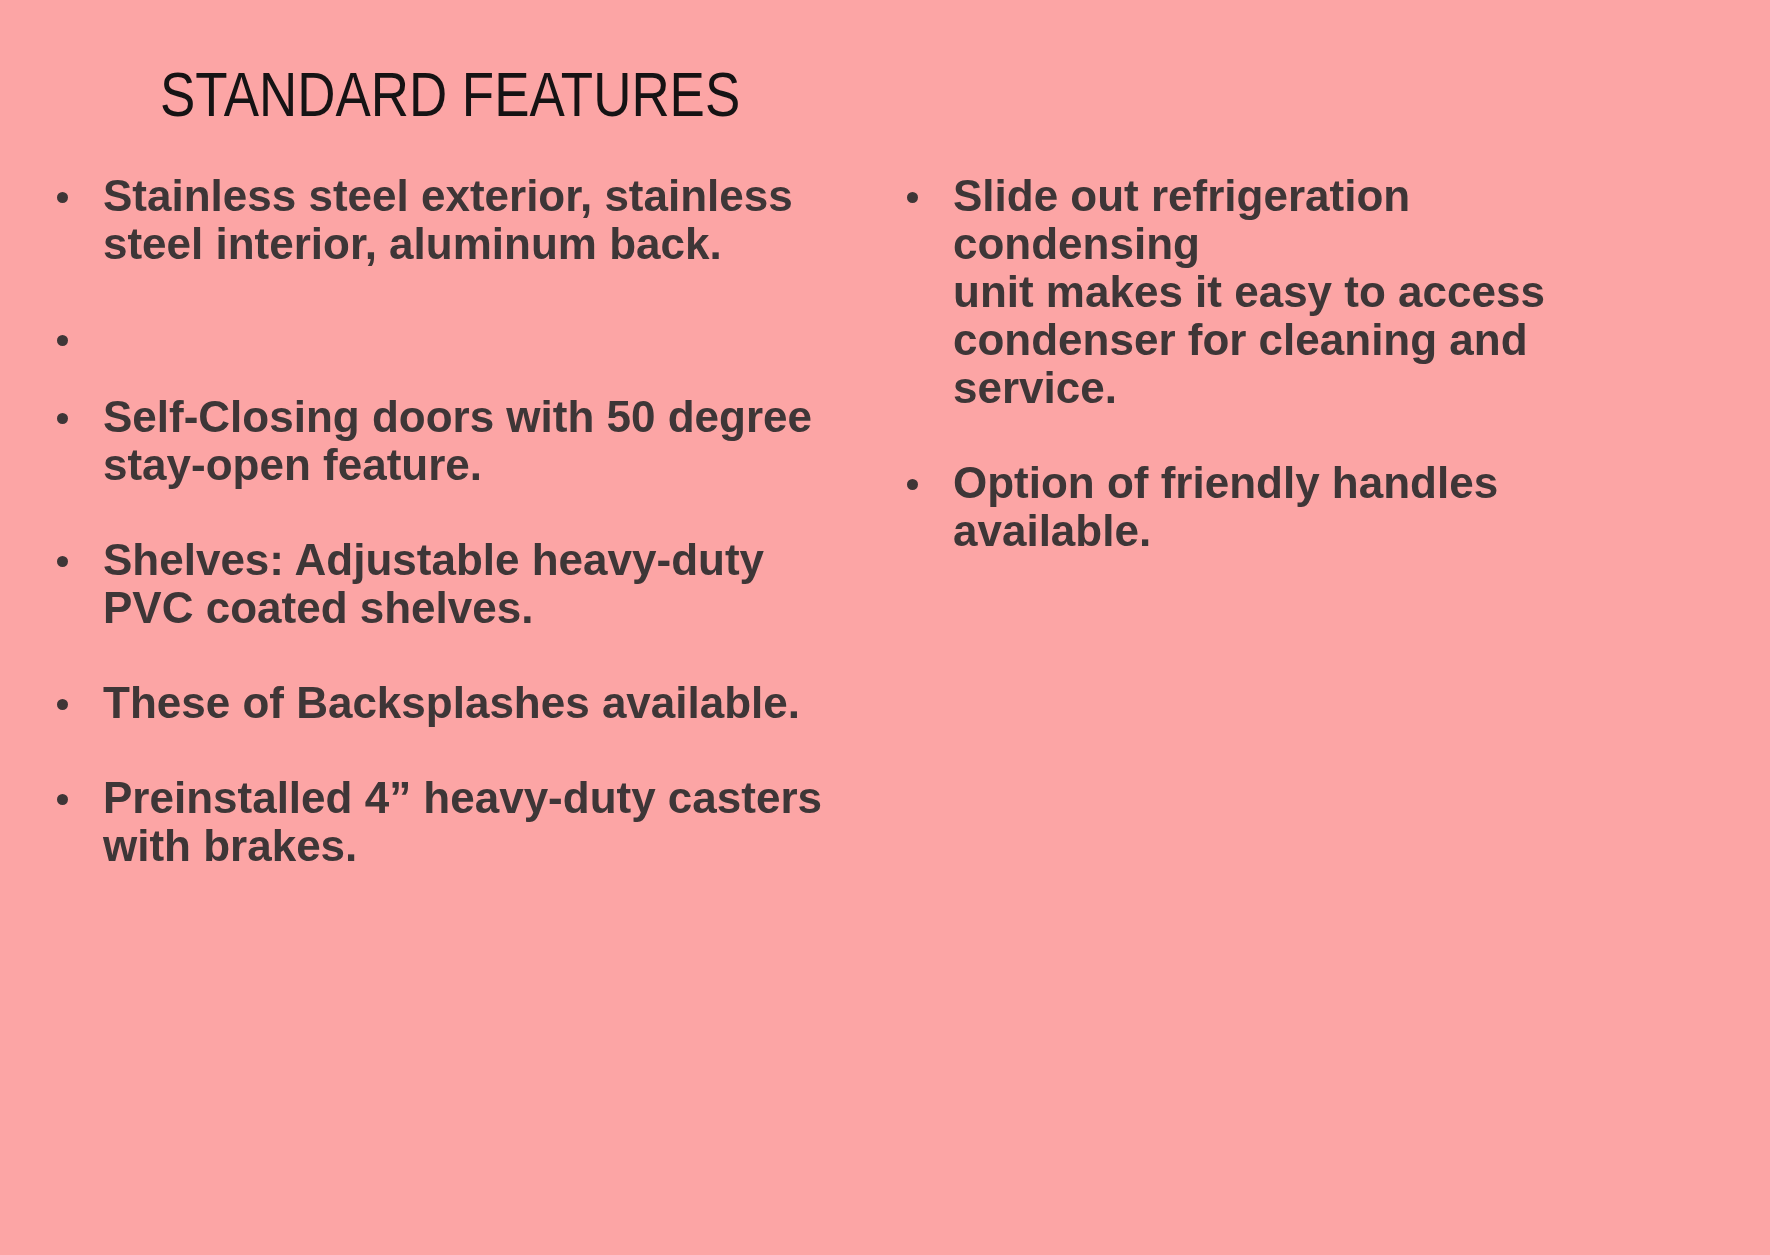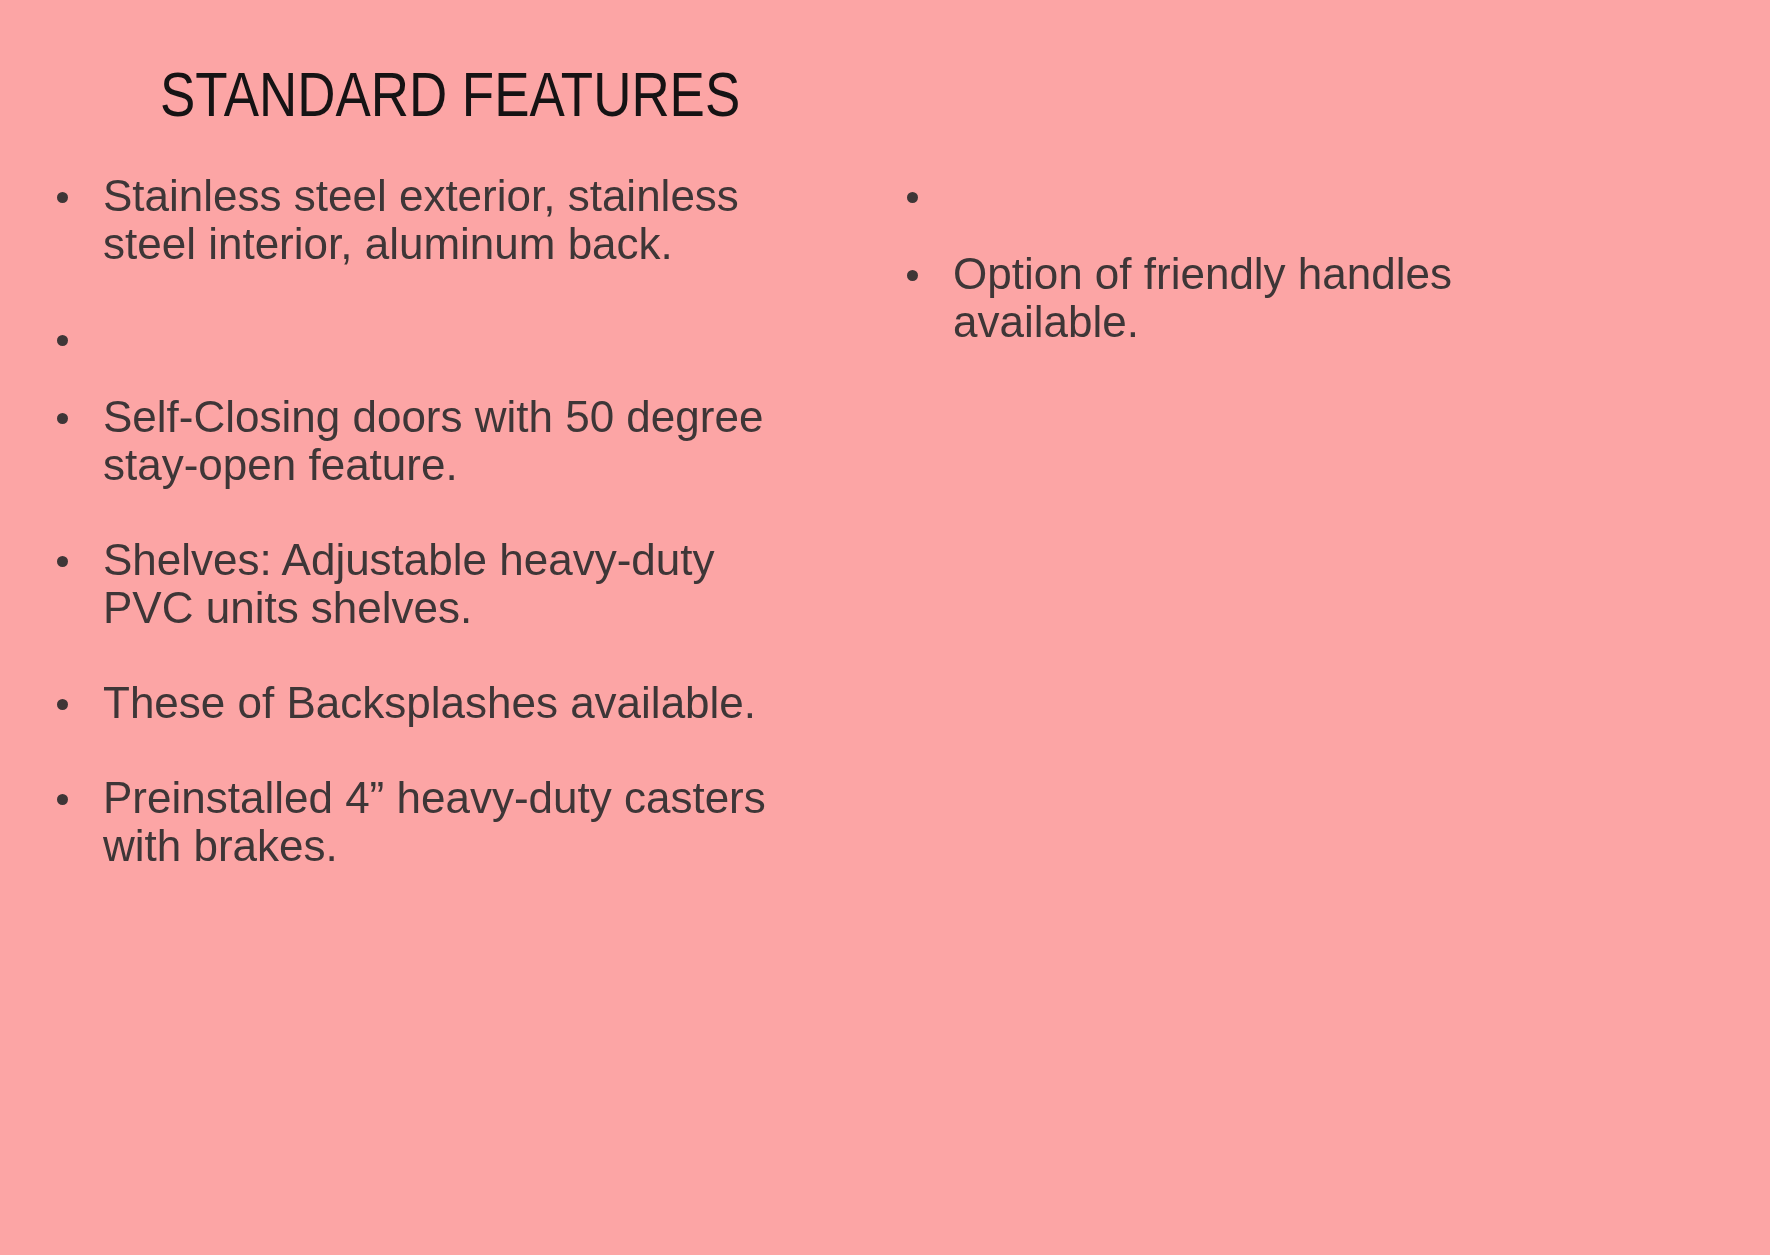--- a/index.html
+++ b/index.html
@@ -41,20 +41,21 @@
     width: 780px;
   }
   .col-right {
     left: 907px;
     width: 740px;
   }
   .bullet {
     display: flex;
     align-items: flex-start;
     margin-bottom: 47px;
+    font-weight: bold;
   }
   .dot {
     flex: 0 0 auto;
     width: 11px;
     height: 11px;
     border-radius: 50%;
     background: #3e3637;
     margin-top: 20px;
   }
   .btext {
@@ -81,36 +82,40 @@
       <span class="dot"></span>
     </div>
     <div class="bullet">
       <span class="dot"></span>
       <div class="btext">Self-Closing doors with 50 degree
 stay-open feature.</div>
     </div>
     <div class="bullet">
       <span class="dot"></span>
       <div class="btext">Shelves: Adjustable heavy-duty
-PVC units shelves.</div>
+PVC coated shelves.</div>
     </div>
     <div class="bullet">
       <span class="dot"></span>
       <div class="btext">These of Backsplashes available.</div>
     </div>
     <div class="bullet">
       <span class="dot"></span>
       <div class="btext">Preinstalled 4” heavy-duty casters
 with brakes.</div>
     </div>
   </div>
 
   <div class="col col-right">
     <div class="bullet">
       <span class="dot"></span>
+      <div class="btext">Slide out refrigeration condensing
+unit makes it easy to access
+condenser for cleaning and
+service.</div>
     </div>
     <div class="bullet">
       <span class="dot"></span>
       <div class="btext">Option of friendly handles
 available.</div>
     </div>
   </div>
 </div>
 
 </body></html>

